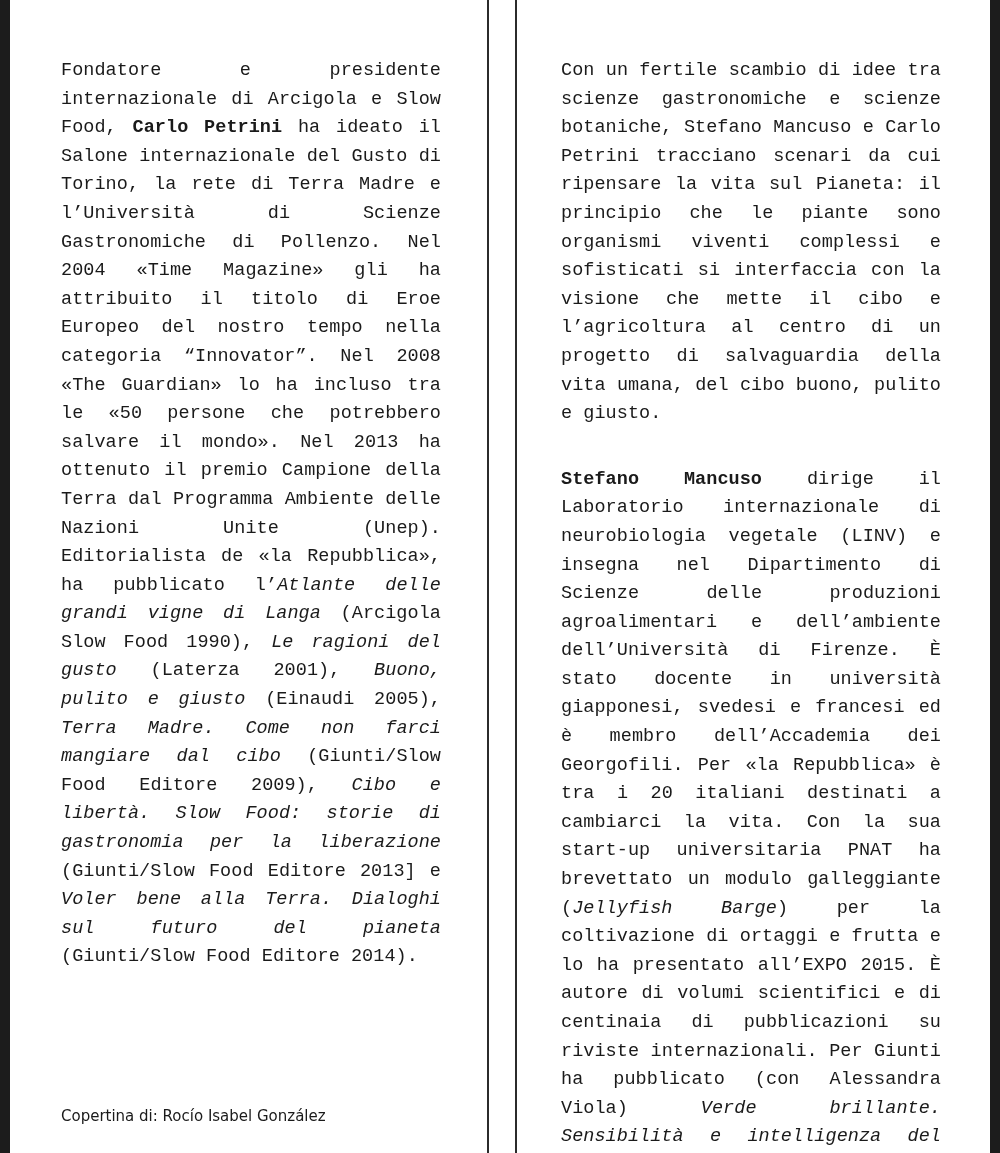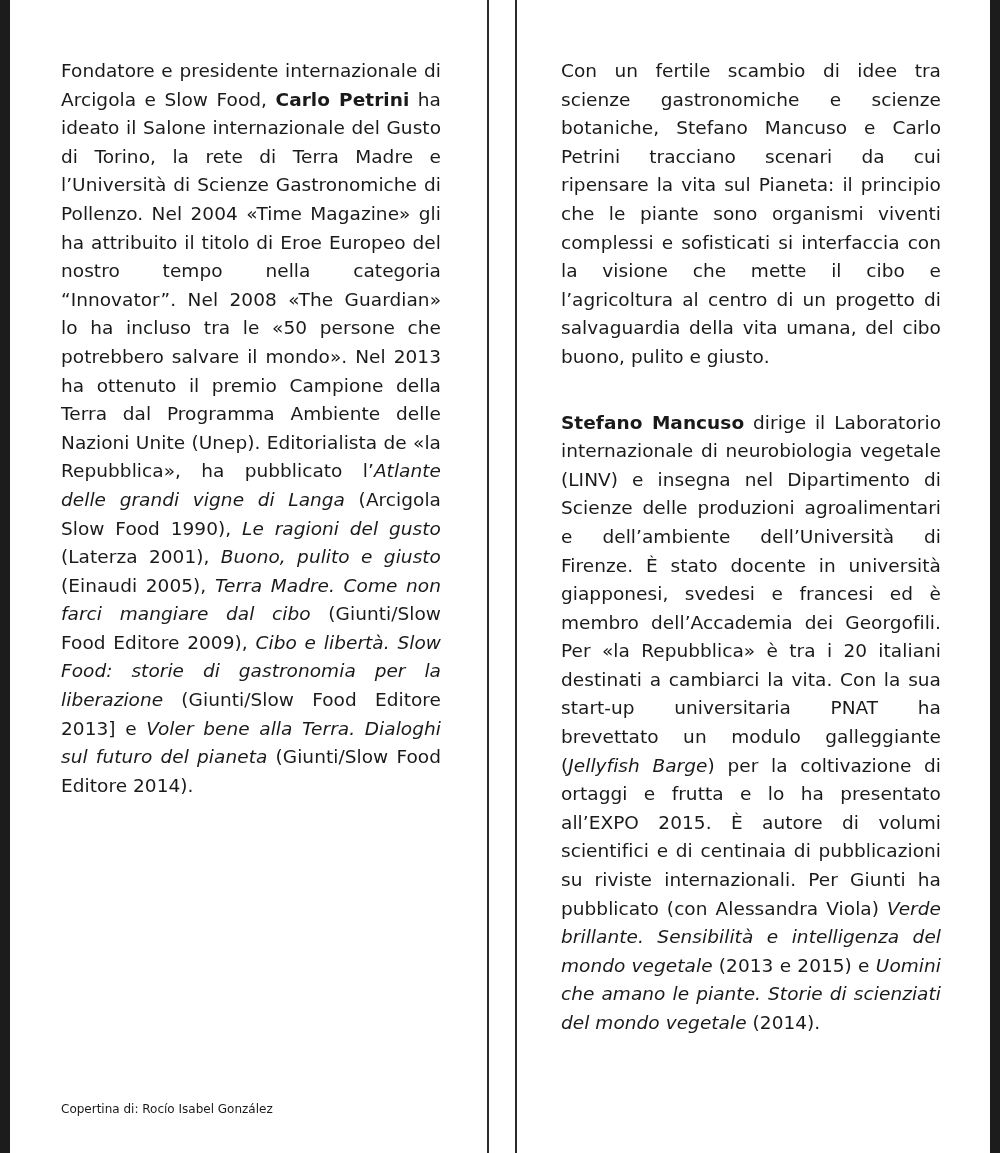--- a/index.html
+++ b/index.html
@@ -58,34 +58,35 @@
   }
 
   p.body {
     margin: 0 0 0 0;
     font-size: 18.5px;
     line-height: 28.6px;
     text-align: justify;
     text-justify: inter-word;
     hyphens: manual;
     letter-spacing: 0.05px;
+    font-family: Liberation Mono, monospace;
   }
   p.body + p.body.spaced {
     margin-top: 37px;
   }
   .strong { font-weight: bold; }
   .ital   { font-style: italic; }
 
   
   .colophon {
     position: absolute;
     left: 51px;
-    bottom: 36px;
+    bottom: 29px;
     width: 400px;
-    font-size: 12px;
+    font-size: 15px;
     line-height: 16.5px;
     color: #1a1a1a;
   }
   .colophon div { white-space: nowrap; }
 </style>
 </head>
 <body>
 
 <div class="edge left"></div>
 <div class="edge right"></div>

